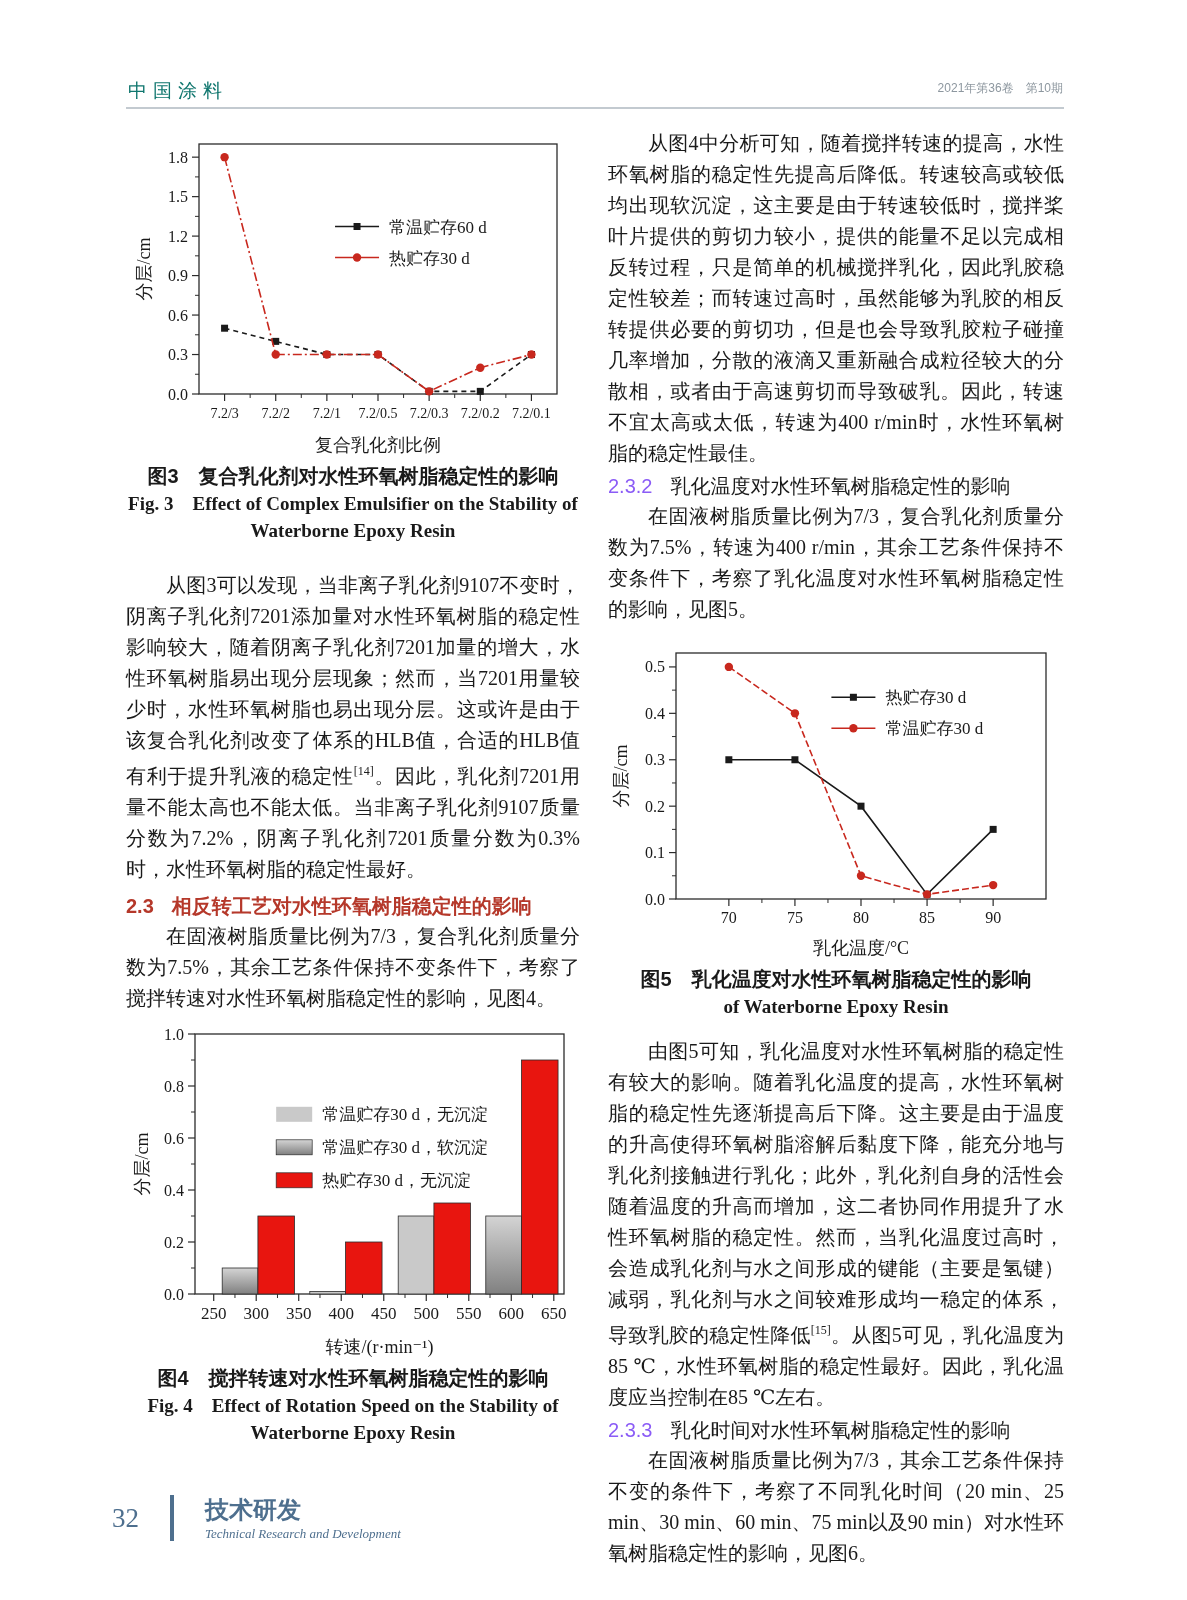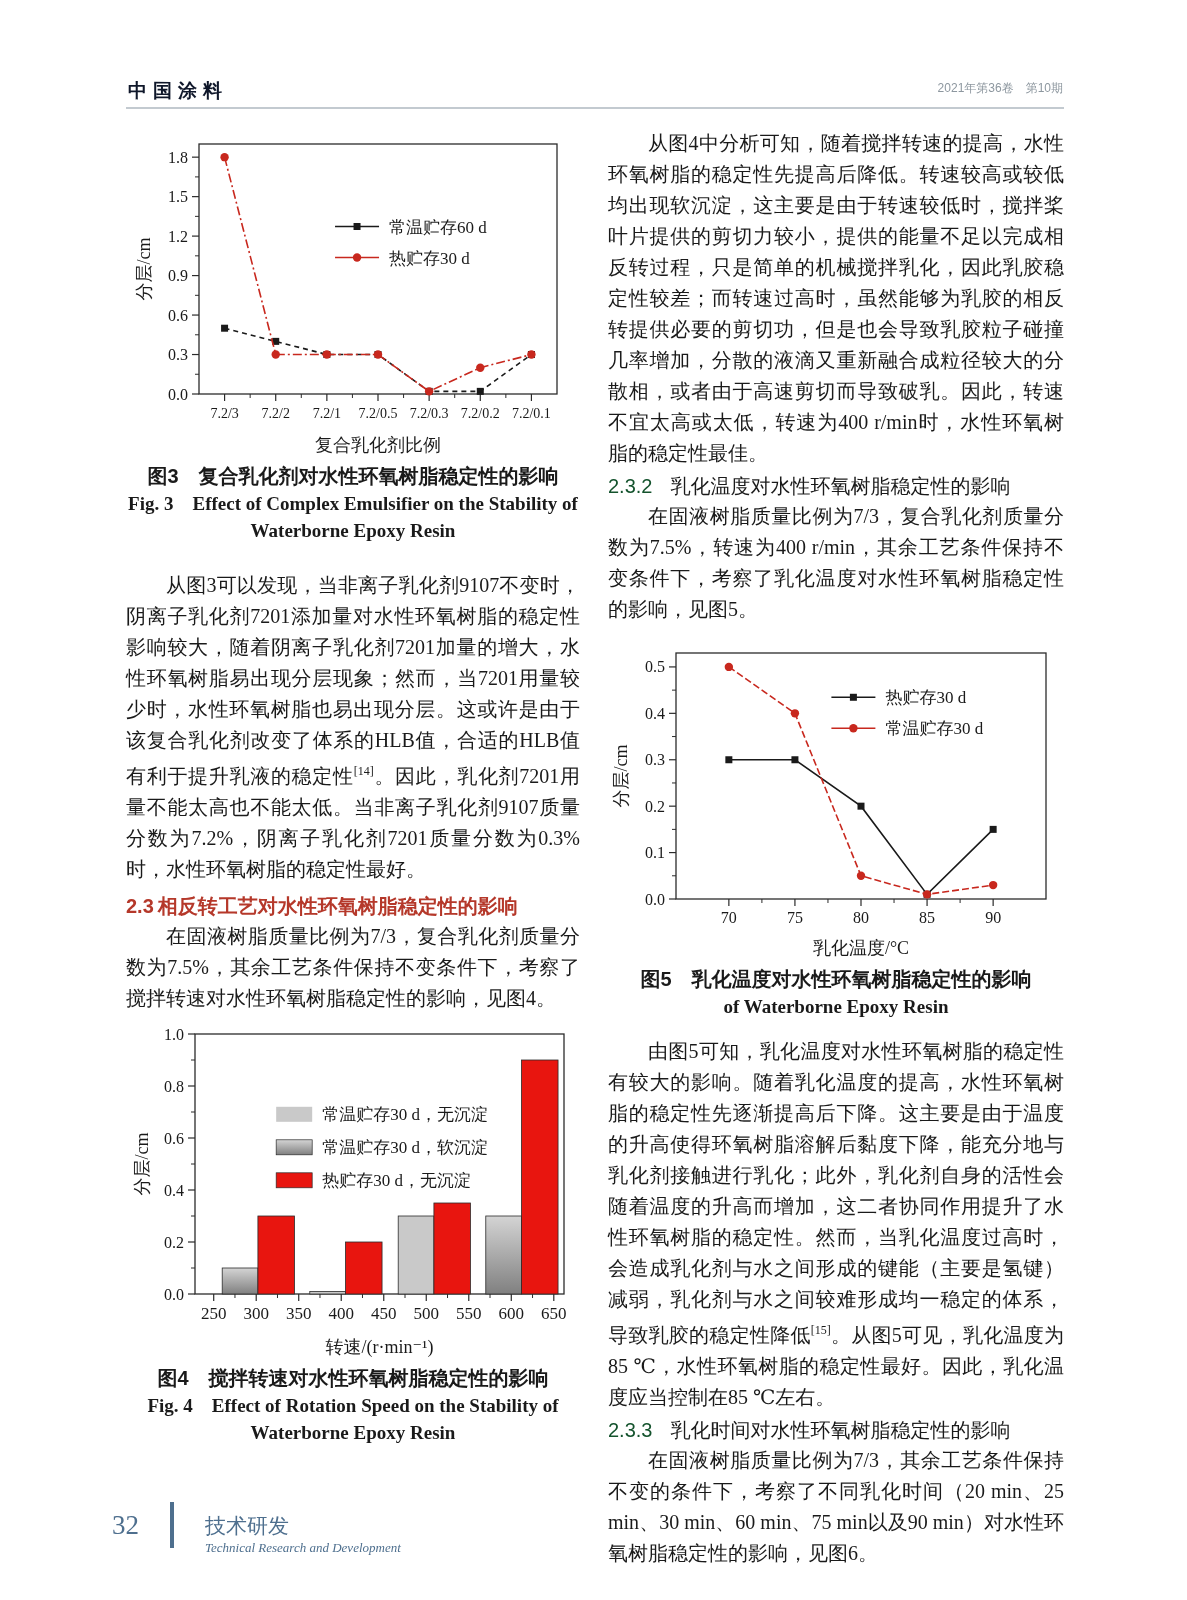--- a/index.html
+++ b/index.html
@@ -3,21 +3,21 @@
 <meta charset="utf-8">
 <style>
   * { margin:0; padding:0; box-sizing:border-box; }
   html,body { background:#ffffff; }
   body {
     width:1187px; height:1600px; position:relative;
     font-family:"Liberation Serif","DejaVu Serif",serif;
     color:#1a1a1a;
   }
   .hdr-left { position:absolute; left:128px; top:78px; font-size:19px; letter-spacing:6px;
-    color:#0f172a; font-family:"Liberation Sans","DejaVu Sans",sans-serif;font-weight:bold; }
+    color:#0f766e; font-family:"Liberation Sans","DejaVu Sans",sans-serif; }
   .hdr-right { position:absolute; right:124px; top:80px; font-size:12px;
     color:#8d979f; font-family:"Liberation Sans","DejaVu Sans",sans-serif; }
   .hdr-rule { position:absolute; left:126px; top:107px; width:938px; height:2px; background:#c3cad0; }
 
   .col { position:absolute; top:128px; }
   .col-left  { left:126px; width:454px; }
   .col-right { left:608px; width:456px; }
 
   .chart-wrap { text-align:center; }
   svg.chart { display:block; margin:0 auto; }
@@ -29,28 +29,28 @@
     font-family:"Liberation Serif","DejaVu Serif",serif; }
 
   .para { font-size:20px; line-height:31px; text-align:justify; text-indent:2em;
     font-family:"Liberation Serif","DejaVu Serif",serif; }
   .para sup.ref { font-size:12px; }
   .mt26 { margin-top:26px; }
   .mt8  { margin-top:16px; }
 
   .h2 { font-family:"Liberation Sans","DejaVu Sans",sans-serif; font-weight:bold;
     font-size:20px; line-height:30px; margin-top:6px; color:#b5382a; }
-  .h2 .num { margin-right:4px; }
+  .h2 .num { margin-right:18px; }
   .h3 { font-family:"Liberation Sans","DejaVu Sans",sans-serif; font-size:20px; line-height:30px; margin-top:2px; color:#1a1a1a; }
-  .h3 .num { color:#14532d; margin-right:18px; }
+  .h3 .num { color:#8b5cf6; margin-right:18px; }
 
   .footer { position:absolute; left:112px; top:1494px; display:flex; align-items:center; color:#4e6f8e;gap:21px; }
   .footer .pg { font-size:27px; margin-right:10px; font-family:"Liberation Serif","DejaVu Serif",serif; }
   .footer .bar { width:4px; height:46px; background:#4e6f8e; margin-right:10px; }
-  .footer .sec-cn { font-size:21px; font-weight:normal; font-family:"Liberation Sans","DejaVu Sans",sans-serif;margin-top:18px; }
+  .footer .sec-cn { font-size:24px; font-weight:bold; font-family:"Liberation Sans","DejaVu Sans",sans-serif; }
   .footer .sec-en { font-size:13px; font-family:"Liberation Serif","DejaVu Serif",serif;font-style:italic; }
 </style>
 </head>
 <body>
 
 <div class="hdr-left">中国涂料</div>
 <div class="hdr-right">2021年第36卷　第10期</div>
 <div class="hdr-rule"></div>
 
 <div class="col col-left">

